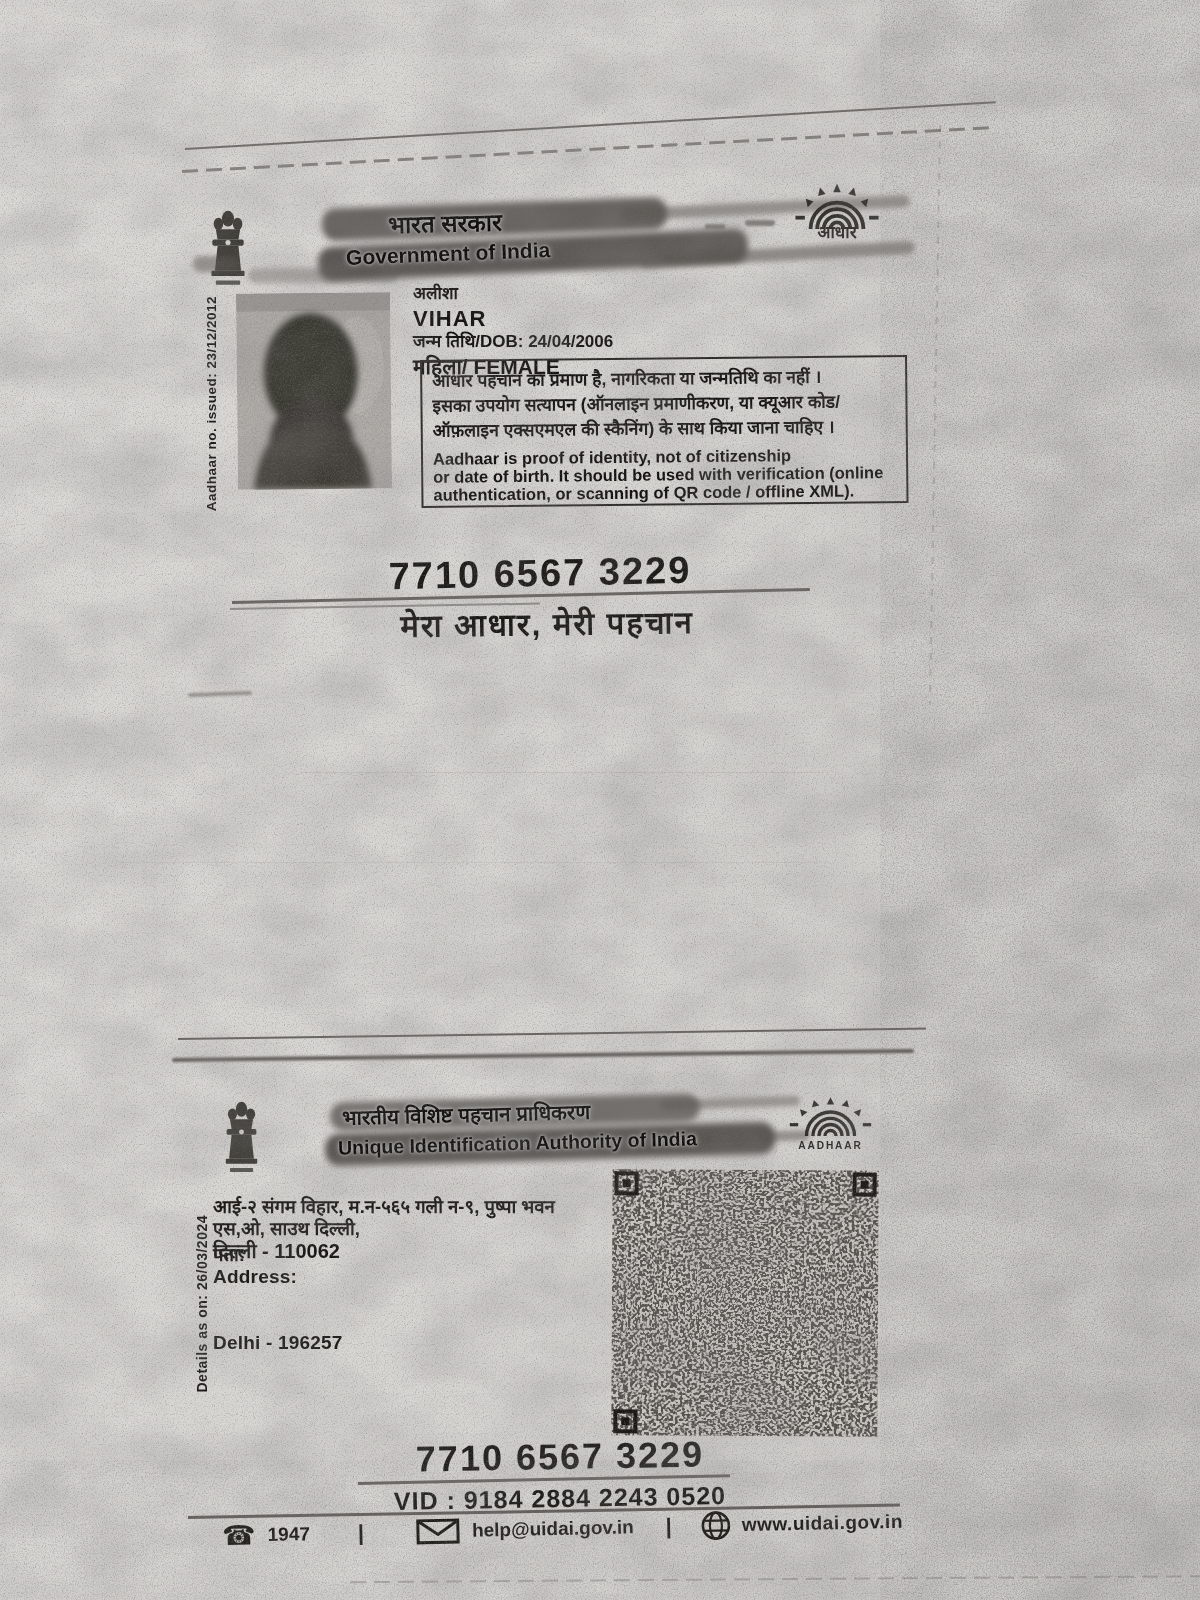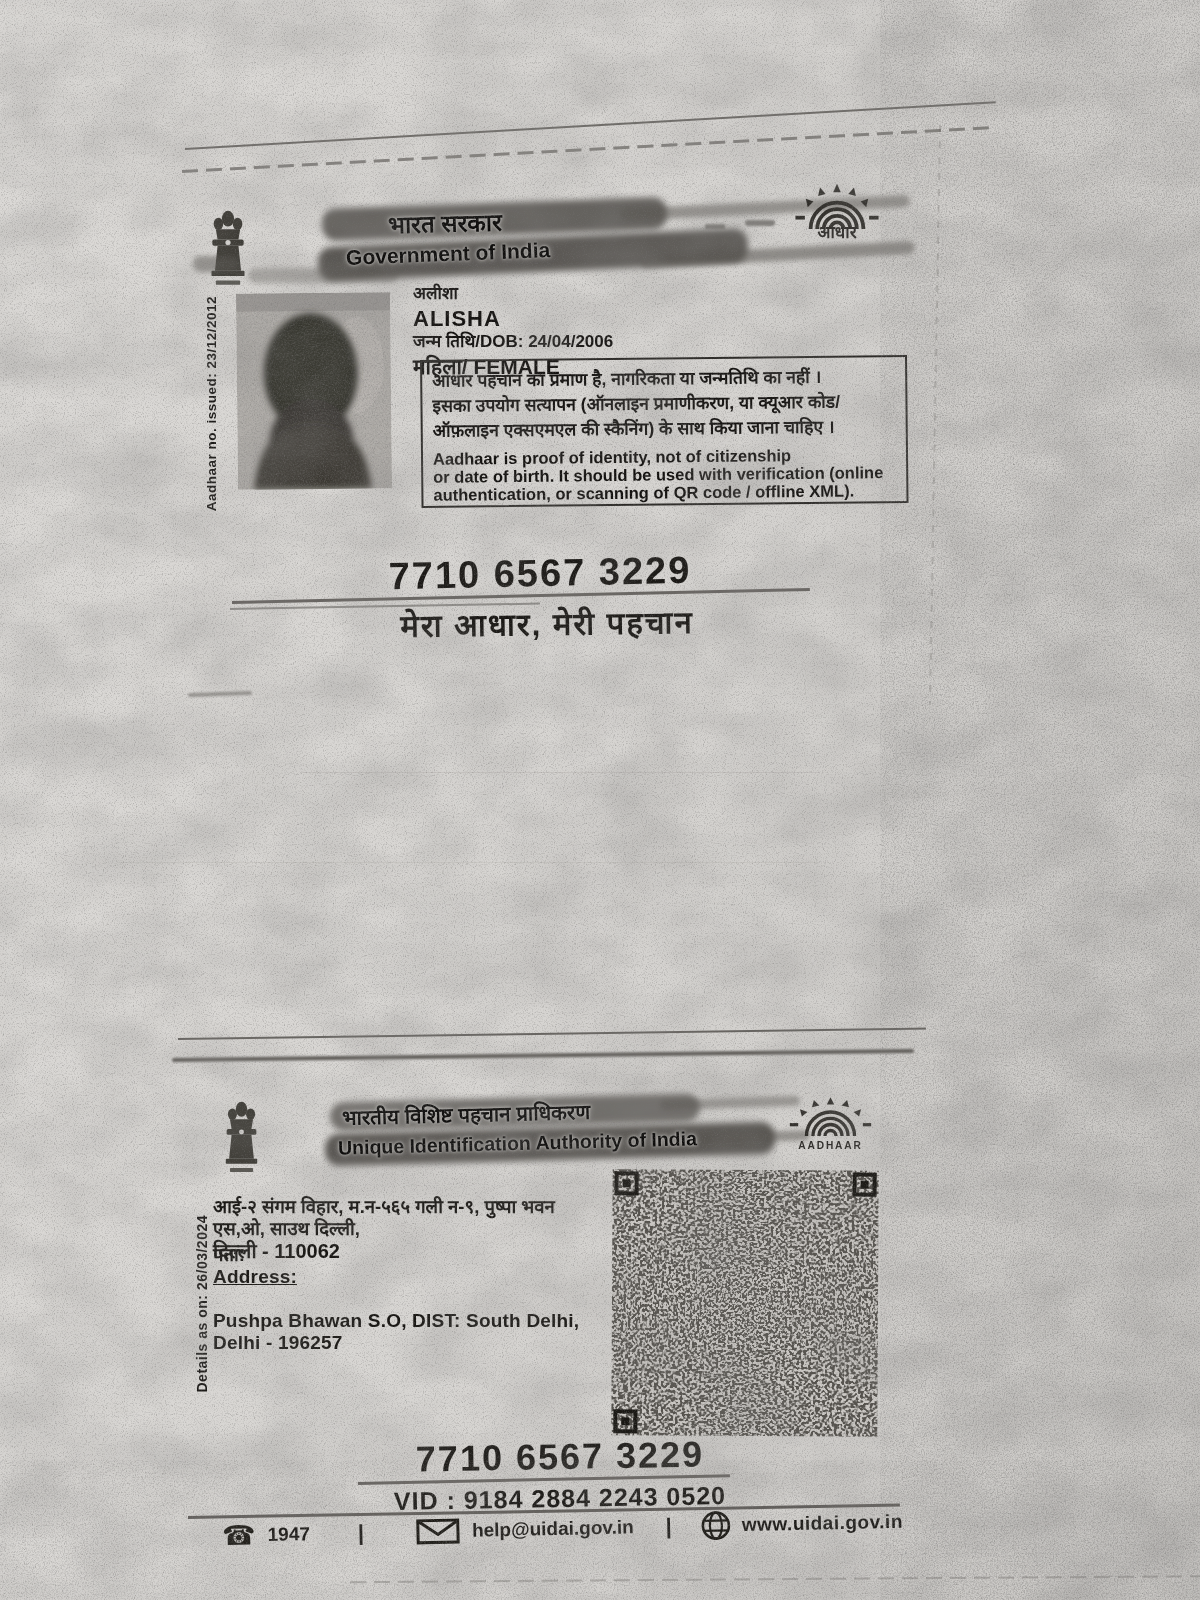--- a/index.html
+++ b/index.html
@@ -109,21 +109,21 @@
         <ellipse cx="74" cy="150" rx="42" ry="44" fill="#35322e"></ellipse>
         <path d="M16 196 C22 150 40 130 74 130 C108 130 128 150 134 196 Z" fill="#3a3733"></path>
       </g>
       <rect width="154" height="196" filter="url(#pgrain)" opacity=".5"></rect>
     </svg>
   </div>
   <div class="tail" style="left:193px;top:256px;width:44px;height:16px;opacity:.5;"></div>
   <div class="tail" style="left:248px;top:268px;width:150px;height:15px;opacity:.35;"></div>
 
   <div class="abs devn ink" style="left:413px;top:281px;font-size:17px;font-weight:600;">अलीशा</div>
-  <div class="abs ink" style="left:413px;top:306px;font-size:22px;font-weight:600;letter-spacing:1px;">ALISHA</div>
+  <div class="abs ink" style="left:413px;top:306px;font-size:22px;font-weight:600;letter-spacing:1px;">VIHAR</div>
   <div class="abs devn ink" style="left:413px;top:329px;font-size:17px;font-weight:600;">जन्म तिथि/DOB: 24/04/2006</div>
   <div class="abs devn ink" style="left:413px;top:352px;font-size:21px;font-weight:600;">महिला/ FEMALE</div>
 
   <div class="abs" style="left:420px;top:360px;width:487px;height:148px;border:2px solid #2c2a27;transform:rotate(-0.6deg);transform-origin:left top;padding:7px 0 0 10px;box-sizing:border-box;">
     <div class="boxline-hi devn">आधार पहचान का प्रमाण है, नागरिकता या जन्मतिथि का नहीं ।</div>
     <div class="boxline-hi devn">इसका उपयोग सत्यापन (ऑनलाइन प्रमाणीकरण, या क्यूआर कोड/</div>
     <div class="boxline-hi devn">ऑफ़लाइन एक्सएमएल की स्कैनिंग) के साथ किया जाना चाहिए ।</div>
     <div style="height:6px;"></div>
     <div class="boxline-en">Aadhaar is proof of identity, not of citizenship</div>
     <div class="boxline-en">or date of birth. It should be used with verification (online</div>
@@ -179,22 +179,21 @@
       <text x="46" y="60" font-size="11" font-weight="bold" text-anchor="middle" letter-spacing="2" fill="#1d1b18">AADHAAR</text>
     </svg>
   </div>
 
   <div class="vtext" style="left:194px;top:1215px;font-size:14px;color:#1c1a18;">Details as on: 26/03/2024</div>
 
   <div class="abs addr-hi devn" style="left:213px;top:1196px;margin-top:48px;">पता:</div>
   <div class="abs addr-hi devn" style="left:213px;top:1196px;">आई-२ संगम विहार, म.न-५६५ गली न-९, पुष्पा भवन</div>
   <div class="abs addr-hi devn" style="left:213px;top:1218px;">एस,ओ, साउथ दिल्ली,</div>
   <div class="abs addr-hi devn" style="left:213px;top:1240px;font-size:20px;text-align:center;">दिल्ली - 110062</div>
-  <div class="abs addr-en" style="left:213px;top:1266px;text-decoration:underline;">Address:</div>
-  <div class="abs addr-en" style="left:213px;top:1310px;">Pushpa Bhawan S.O, DIST: South Delhi,</div>
+  <div class="abs addr-en" style="left:213px;top:1266px;">Address:</div>
   <div class="abs addr-en" style="left:213px;top:1332px;">Delhi - 196257</div>
 
   <div class="abs" style="left:612px;top:1170px;transform:rotate(.3deg);">
     <svg width="266" height="266" viewBox="0 0 266 266">
       <defs>
         <filter id="qrf" x="0" y="0" width="100%" height="100%">
           <feTurbulence type="fractalNoise" baseFrequency="0.42" numOctaves="2" seed="11" stitchTiles="stitch"></feTurbulence>
           <feColorMatrix type="matrix" values="0 0 0 0 0.09  0 0 0 0 0.085  0 0 0 0 0.075  5 5 5 0 -7"></feColorMatrix>
         </filter>
       </defs>

